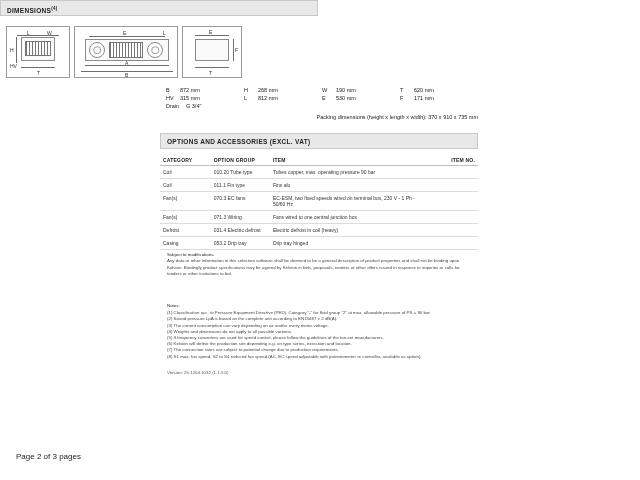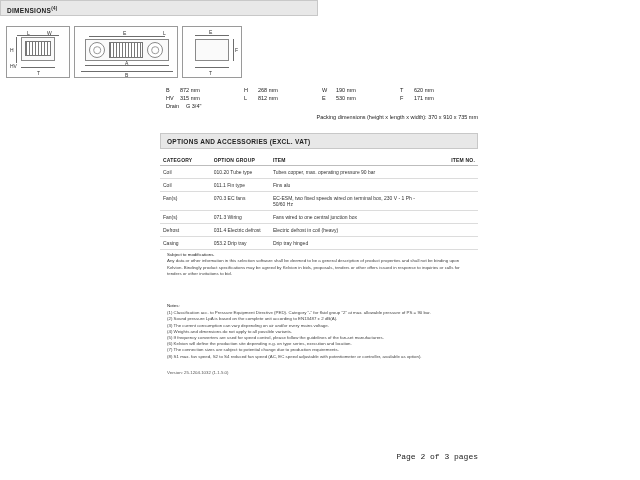--- a/index.html
+++ b/index.html
@@ -197,27 +197,25 @@
   .version {
     position: absolute;
     left: 167px;
     top: 370px;
     font-size: 4.4px;
     color: #555;
   }
 
   .page-footer {
     position: absolute;
-    left: 0;
+    left: 16px;
     top: 452px;
     width: 478px;
-    text-align: right;
     font-size: 8px;
     color: #222;
-    font-family: Liberation Mono, monospace;
   }
 </style>
 </head>
 <body>
 
 <div class="page">
 
   <div class="section-bar" id="dimensions-bar">
     <span>DIMENSIONS</span><span class="sup">(4)</span>
   </div>

